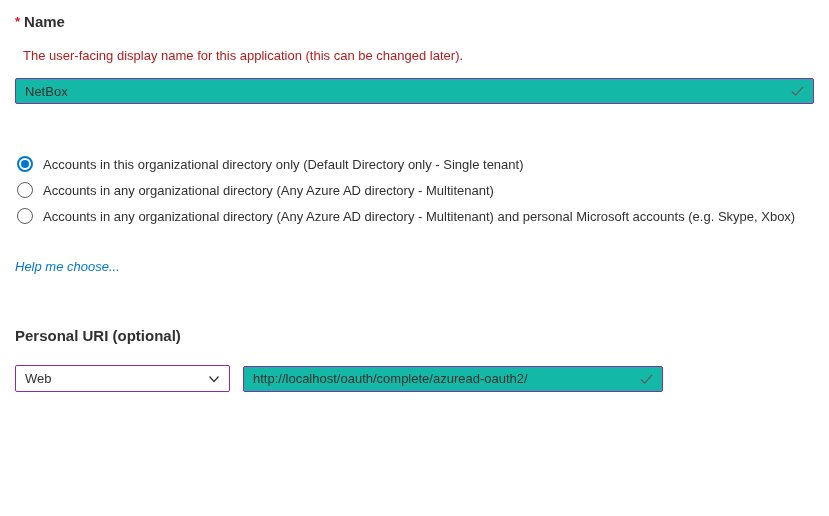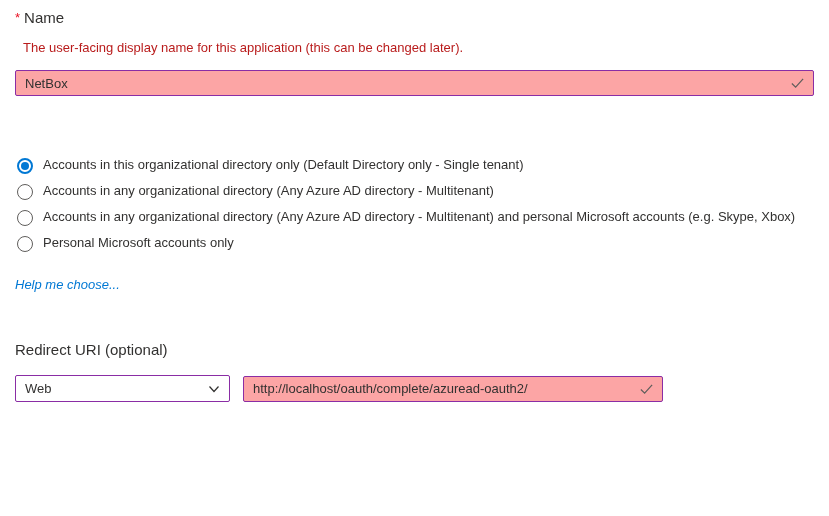--- a/index.html
+++ b/index.html
@@ -5,55 +5,55 @@
   * { margin: 0; padding: 0; box-sizing: border-box; }
   html, body { background: #ffffff; }
   body {
     width: 829px; height: 516px; overflow: hidden;
     font-family: "Liberation Sans", "DejaVu Sans", sans-serif;
     color: #323130;
   }
   .page { padding: 10px 14px 0 15px; }
 
   .section-title {
-    font-size: 15px; line-height: 16px; font-weight: 400; color: #323130;
+    font-size: 15px; line-height: 24px; font-weight: 700; color: #323130;
   }
   .required-marker { color: #e81123; margin-right: 4px; font-size: 13px; vertical-align: 1px; }
 
   .field-desc {
     font-size: 13px; line-height: 19px; color: #b91c1c;
     margin-top: 12px; max-width: 800px; margin-left: 8px;
   }
 
   
   .text-field-wrap {
     position: relative; margin-top: 13px;
     border: 1px solid #8a2da5; border-radius: 2px;
-    height: 26px; background: #fca5a5;
+    height: 26px; background: #14b8a6;
     display: flex; align-items: center;
   }
   .name-field-wrap { width: 799px; }
   .text-field-wrap input {
     border: none; outline: none; background: transparent;
     font-family: "Liberation Sans", "DejaVu Sans", sans-serif;
     font-size: 13px; color: #323130;
     flex: 1; height: 100%; padding: 0 26px 0 9px;
   }
   .valid-check {
     position: absolute; right: 8px; top: 50%; transform: translateY(-50%);
     width: 15px; height: 15px; display: block;
   }
 
   .spacer-1 { height: 43px; }
 
   .question-text { font-size: 13px; line-height: 18px; color: #323130; margin-top: 21px; }
 
   .radio-group { margin-top: 9px; }
   .radio-row {
-    display: flex; align-items: flex-end; height: 26px; cursor: pointer;
+    display: flex; align-items: flex-start; height: 26px; cursor: pointer;
   }
   .radio-circle {
     width: 16px; height: 16px; border-radius: 50%;
     border: 1px solid #605e5c; background: #fff;
     margin: 0 10px 0 2px; flex: 0 0 auto; position: relative;
   }
   .radio-circle.selected { border: 2px solid #0078d4; }
   .radio-circle.selected::after {
     content: ""; position: absolute; inset: 2px;
     border-radius: 50%; background: #0078d4;
@@ -113,30 +113,26 @@
       <span class="radio-label">Accounts in this organizational directory only (Default Directory only - Single tenant)</span>
     </div>
     <div class="radio-row">
       <span class="radio-circle"></span>
       <span class="radio-label">Accounts in any organizational directory (Any Azure AD directory - Multitenant)</span>
     </div>
     <div class="radio-row">
       <span class="radio-circle"></span>
       <span class="radio-label">Accounts in any organizational directory (Any Azure AD directory - Multitenant) and personal Microsoft accounts (e.g. Skype, Xbox)</span>
     </div>
-    <div class="radio-row">
-      <span class="radio-circle"></span>
-      <span class="radio-label">Personal Microsoft accounts only</span>
-    </div>
   </div>
 
   <a class="help-link">Help me choose...</a>
 
   
-  <div class="section-title redirect-title">Redirect URI (optional)</div>
+  <div class="section-title redirect-title">Personal URI (optional)</div>
 
 
   <div class="uri-row">
     <div class="select-box">
       <span>Web</span>
       <svg class="select-chevron" viewBox="0 0 12 12">
         <path d="M1.5 3.5 L6 8.5 L10.5 3.5" fill="none" stroke="#323130" stroke-width="1.2"></path>
       </svg>
     </div>
     <div class="text-field-wrap uri-field-wrap">

